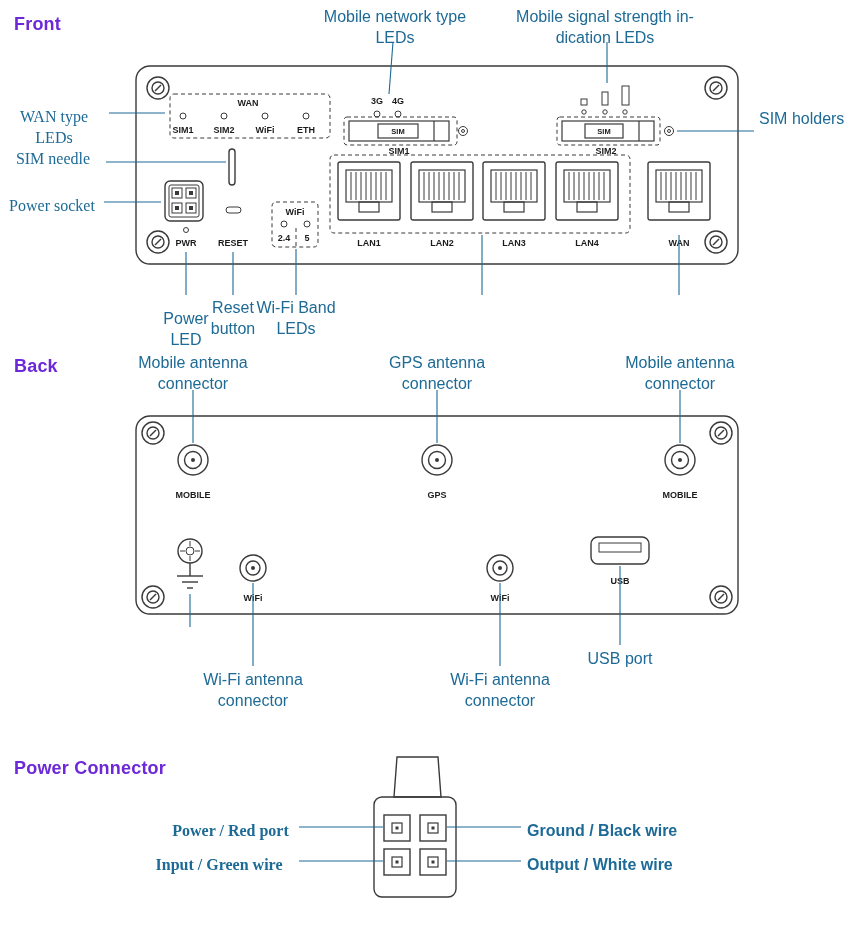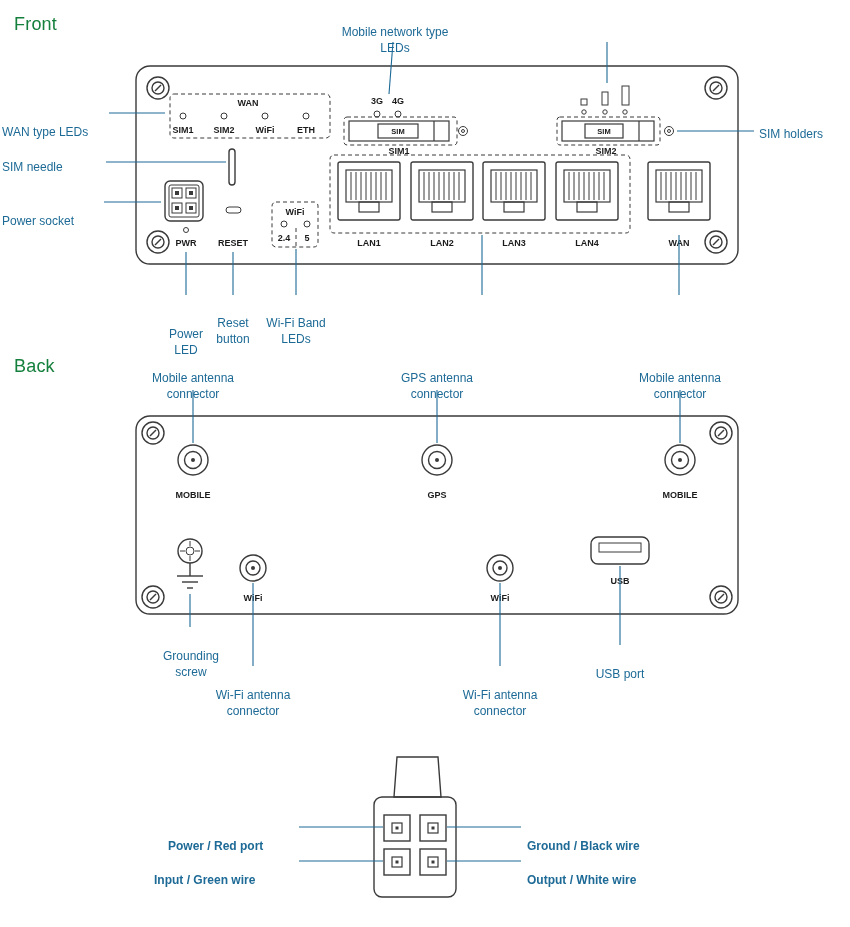--- a/index.html
+++ b/index.html
@@ -1,24 +1,24 @@
 <!DOCTYPE html>
 <html style="--callout: #1d6a96; --ink: #3a3a3a;"><head>
 <meta charset="utf-8">
 <style>
   * { margin:0; padding:0; box-sizing:border-box; }
   html,body { background:#ffffff; }
   body { font-family:"Liberation Sans", sans-serif; }
   .stage { position:relative; width:850px; height:927px; background:#fff; overflow:hidden; }
   .stage > svg { position:absolute; left:0; top:0; }
-  .heading { position:absolute; font-size:18px; font-weight:normal; color:#15803d; letter-spacing:.2px; }
-  .callout { position:absolute; font-size:12px; line-height:1.32; color:var(--callout,#1d6a96);
-             white-space:pre-line;margin-top:19px; }
+  .heading { position:absolute; font-size:18px; font-weight:bold; color:#6d28d9; letter-spacing:.2px; }
+  .callout { position:absolute; font-size:16px; line-height:1.32; color:var(--callout,#1d6a96);
+             white-space:pre-line; }
   .center { text-align:center; }
-  .right { text-align:left; }
+  .right { text-align:center;font-family:Liberation Serif, serif; }
   .bold { font-weight:bold; }
   .ink { stroke:var(--ink,#3a3a3a); fill:none; stroke-width:1.4; }
   .ink text { fill:#1b1b1b; stroke:none; font:bold 9px "Liberation Sans", sans-serif; text-anchor:middle; }
   .blue { stroke:var(--callout,#1d6a96); fill:none; stroke-width:1.1; }
   .dash { stroke-dasharray:4 3; stroke-width:1; }
   .thin { stroke-width:1; }
 </style>
 </head>
 <body>
 
@@ -232,42 +232,43 @@
     <g class="blue">
       <line x1="299" y1="827" x2="383" y2="827"></line>
       <line x1="299" y1="861" x2="383" y2="861"></line>
       <line x1="447" y1="827" x2="521" y2="827"></line>
       <line x1="447" y1="861" x2="521" y2="861"></line>
     </g>
   </svg>
 
   <div class="heading" style="left:14px; top:14px">Front</div>
   <div class="heading" style="left:14px; top:356px">Back</div>
+  <div class="heading" style="left:14px; top:758px">Power Connector</div>
 
   <div class="callout center" style="left:305px; top:6px; width:180px">Mobile network type
 LEDs</div>
+  <div class="callout center" style="left:510px; top:6px; width:190px">Mobile signal strength in-
+dication LEDs</div>
   <div class="callout right" style="left:2px;   top:106px; width:104px">WAN type LEDs</div>
-  <div class="callout right" style="left:2px;   top:141px; width:102px">SIM needle</div>
+  <div class="callout right" style="left:2px;   top:148px; width:102px">SIM needle</div>
   <div class="callout right" style="left:2px;   top:195px; width:100px">Power socket</div>
   <div class="callout" style="left:759px; top:108px; width:90px">SIM holders</div>
   <div class="callout center" style="left:145px; top:308px; width:82px">Power
 LED</div>
   <div class="callout center" style="left:193px; top:297px; width:80px">Reset
 button</div>
   <div class="callout center" style="left:251px; top:297px; width:90px">Wi-Fi Band
 LEDs</div>
 
   <div class="callout center" style="left:118px; top:352px; width:150px">Mobile antenna
 connector</div>
   <div class="callout center" style="left:362px; top:352px; width:150px">GPS antenna
 connector</div>
   <div class="callout center" style="left:605px; top:352px; width:150px">Mobile antenna
 connector</div>
-  <div class="callout center" style="left:141px; top:630px; width:100px">Grounding
-screw</div>
   <div class="callout center" style="left:178px; top:669px; width:150px">Wi-Fi antenna
 connector</div>
   <div class="callout center" style="left:425px; top:669px; width:150px">Wi-Fi antenna
 connector</div>
   <div class="callout center" style="left:570px; top:648px; width:100px">USB port</div>
 
   <div class="callout right bold" style="left:168px; top:820px; width:125px">Power / Red port</div>
   <div class="callout right bold" style="left:154px; top:854px; width:130px">Input / Green wire</div>
   <div class="callout bold" style="left:527px; top:820px; width:170px">Ground / Black wire</div>
   <div class="callout bold" style="left:527px; top:854px; width:170px">Output / White wire</div>

